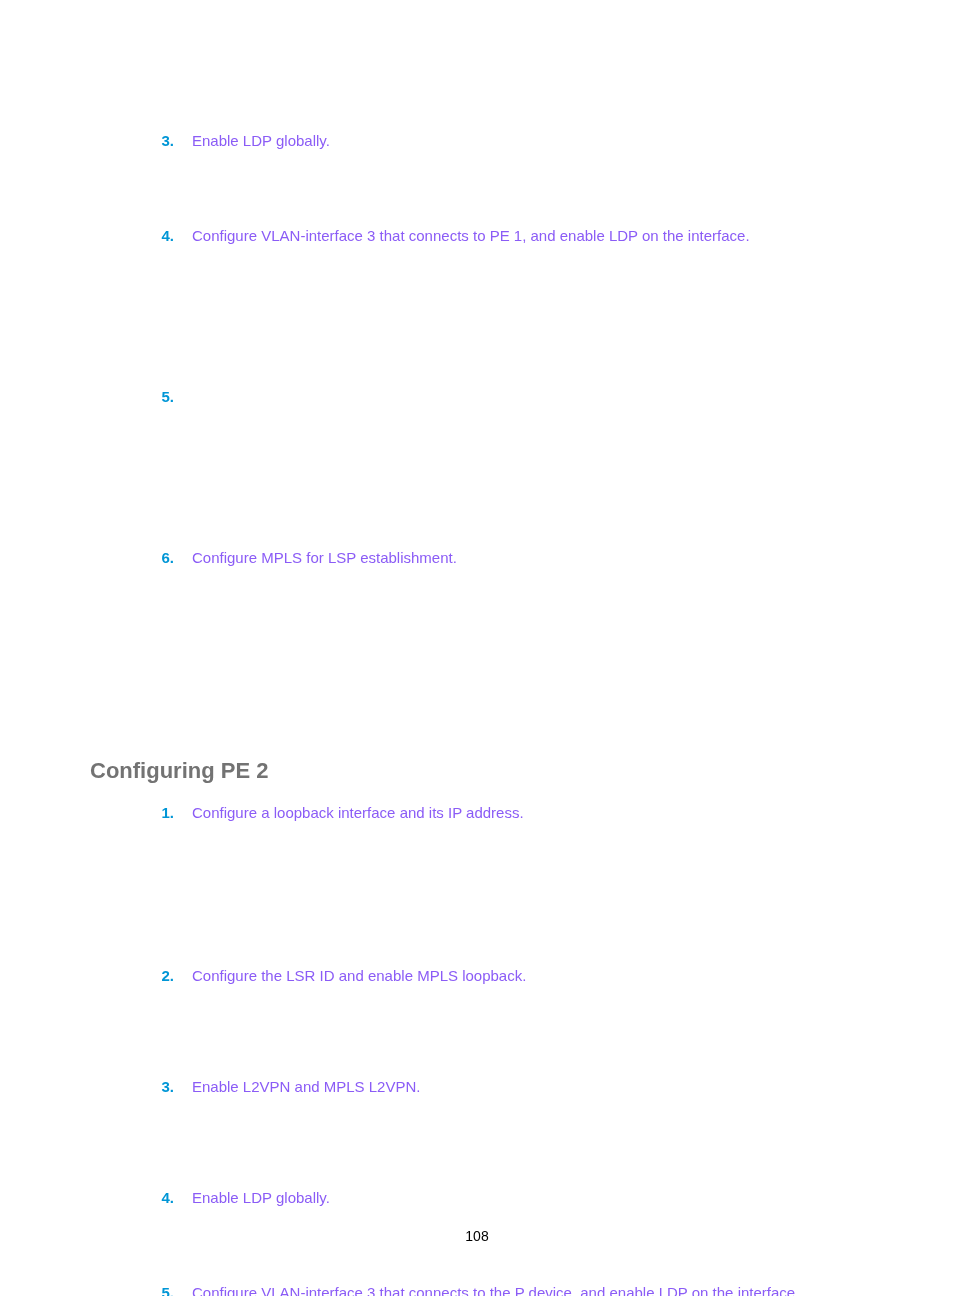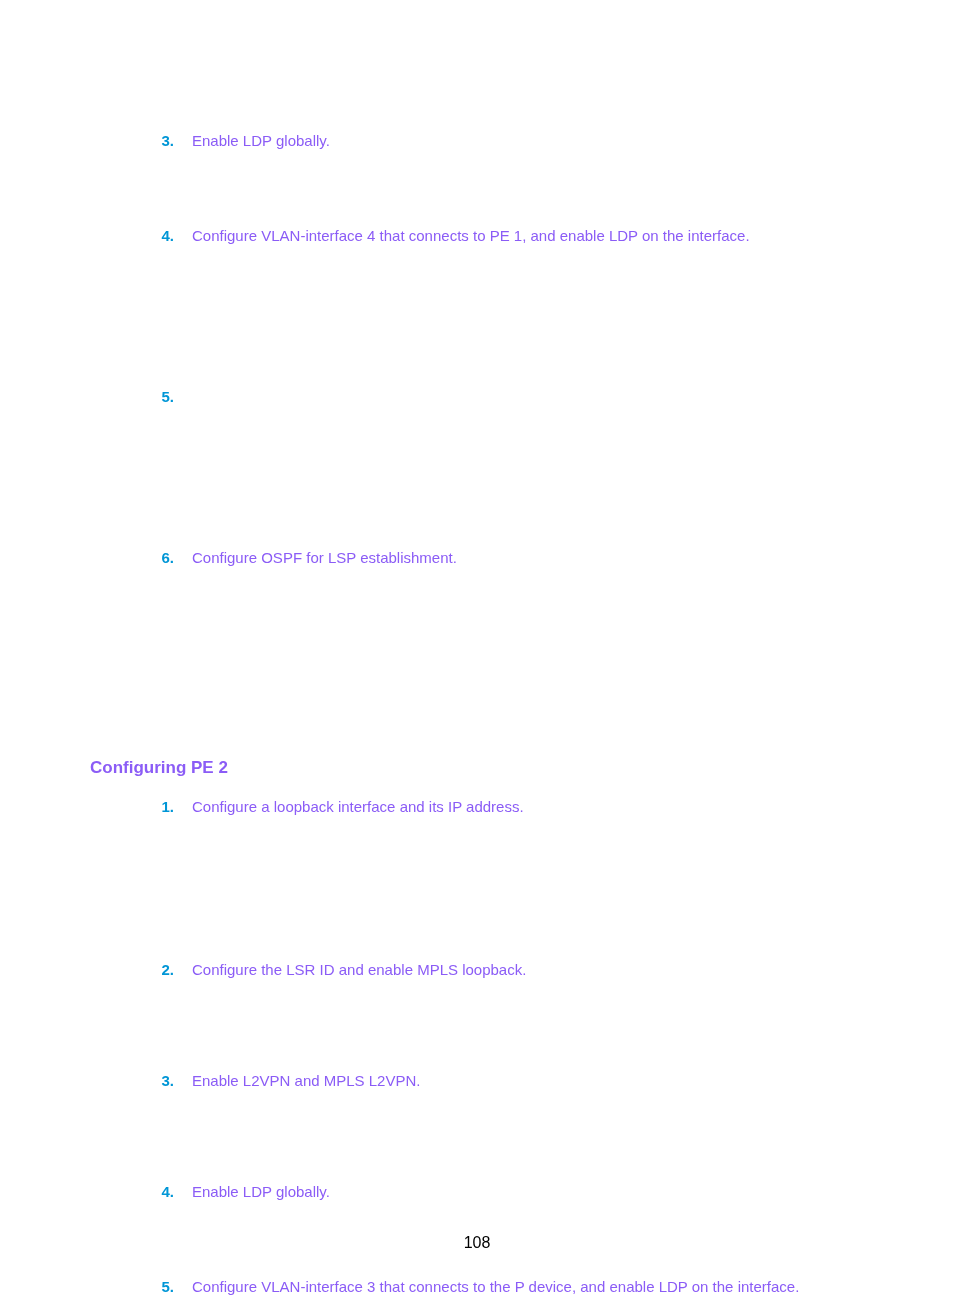--- a/index.html
+++ b/index.html
@@ -43,64 +43,64 @@
     .item-4 {
       margin-bottom: 142px;
     }
     .item-5 {
       margin-bottom: 142px;
     }
     .item-6 {
       margin-bottom: 190px;
     }
     .section-heading {
-      color: #8b5cf6;
-      font-size: 17px;
+      color: #737373;
+      font-size: 22px;
       font-weight: bold;
       margin-bottom: 18px;
     }
     .item-b1 {
       margin-bottom: 142px;
     }
     .item-b2 {
       margin-bottom: 90px;
     }
     .item-b3 {
       margin-bottom: 90px;
     }
     .item-b4 {
       margin-bottom: 74px;
     }
     .page-number {
       position: absolute;
-      bottom: 44px;
+      bottom: 52px;
       left: 50%;
       transform: translateX(-50%);
-      font-size: 16px;
+      font-size: 14px;
       color: #000000;
     }
   </style>
 </head>
 <body>
 
 <div class="ordered-list">
   <div class="list-item item-3">
     <span class="list-number">3.</span>
     <span class="list-text">Enable LDP globally.</span>
   </div>
   <div class="list-item item-4">
     <span class="list-number">4.</span>
-    <span class="list-text">Configure VLAN-interface 4 that connects to PE 1, and enable LDP on the interface.</span>
+    <span class="list-text">Configure VLAN-interface 3 that connects to PE 1, and enable LDP on the interface.</span>
   </div>
   <div class="list-item item-5">
     <span class="list-number">5.</span>
   </div>
   <div class="list-item item-6">
     <span class="list-number">6.</span>
-    <span class="list-text">Configure OSPF for LSP establishment.</span>
+    <span class="list-text">Configure MPLS for LSP establishment.</span>
   </div>
 </div>
 
 <h2 class="section-heading">Configuring PE 2</h2>
 
 <div class="ordered-list">
   <div class="list-item item-b1">
     <span class="list-number">1.</span>
     <span class="list-text">Configure a loopback interface and its IP address.</span>
   </div>

